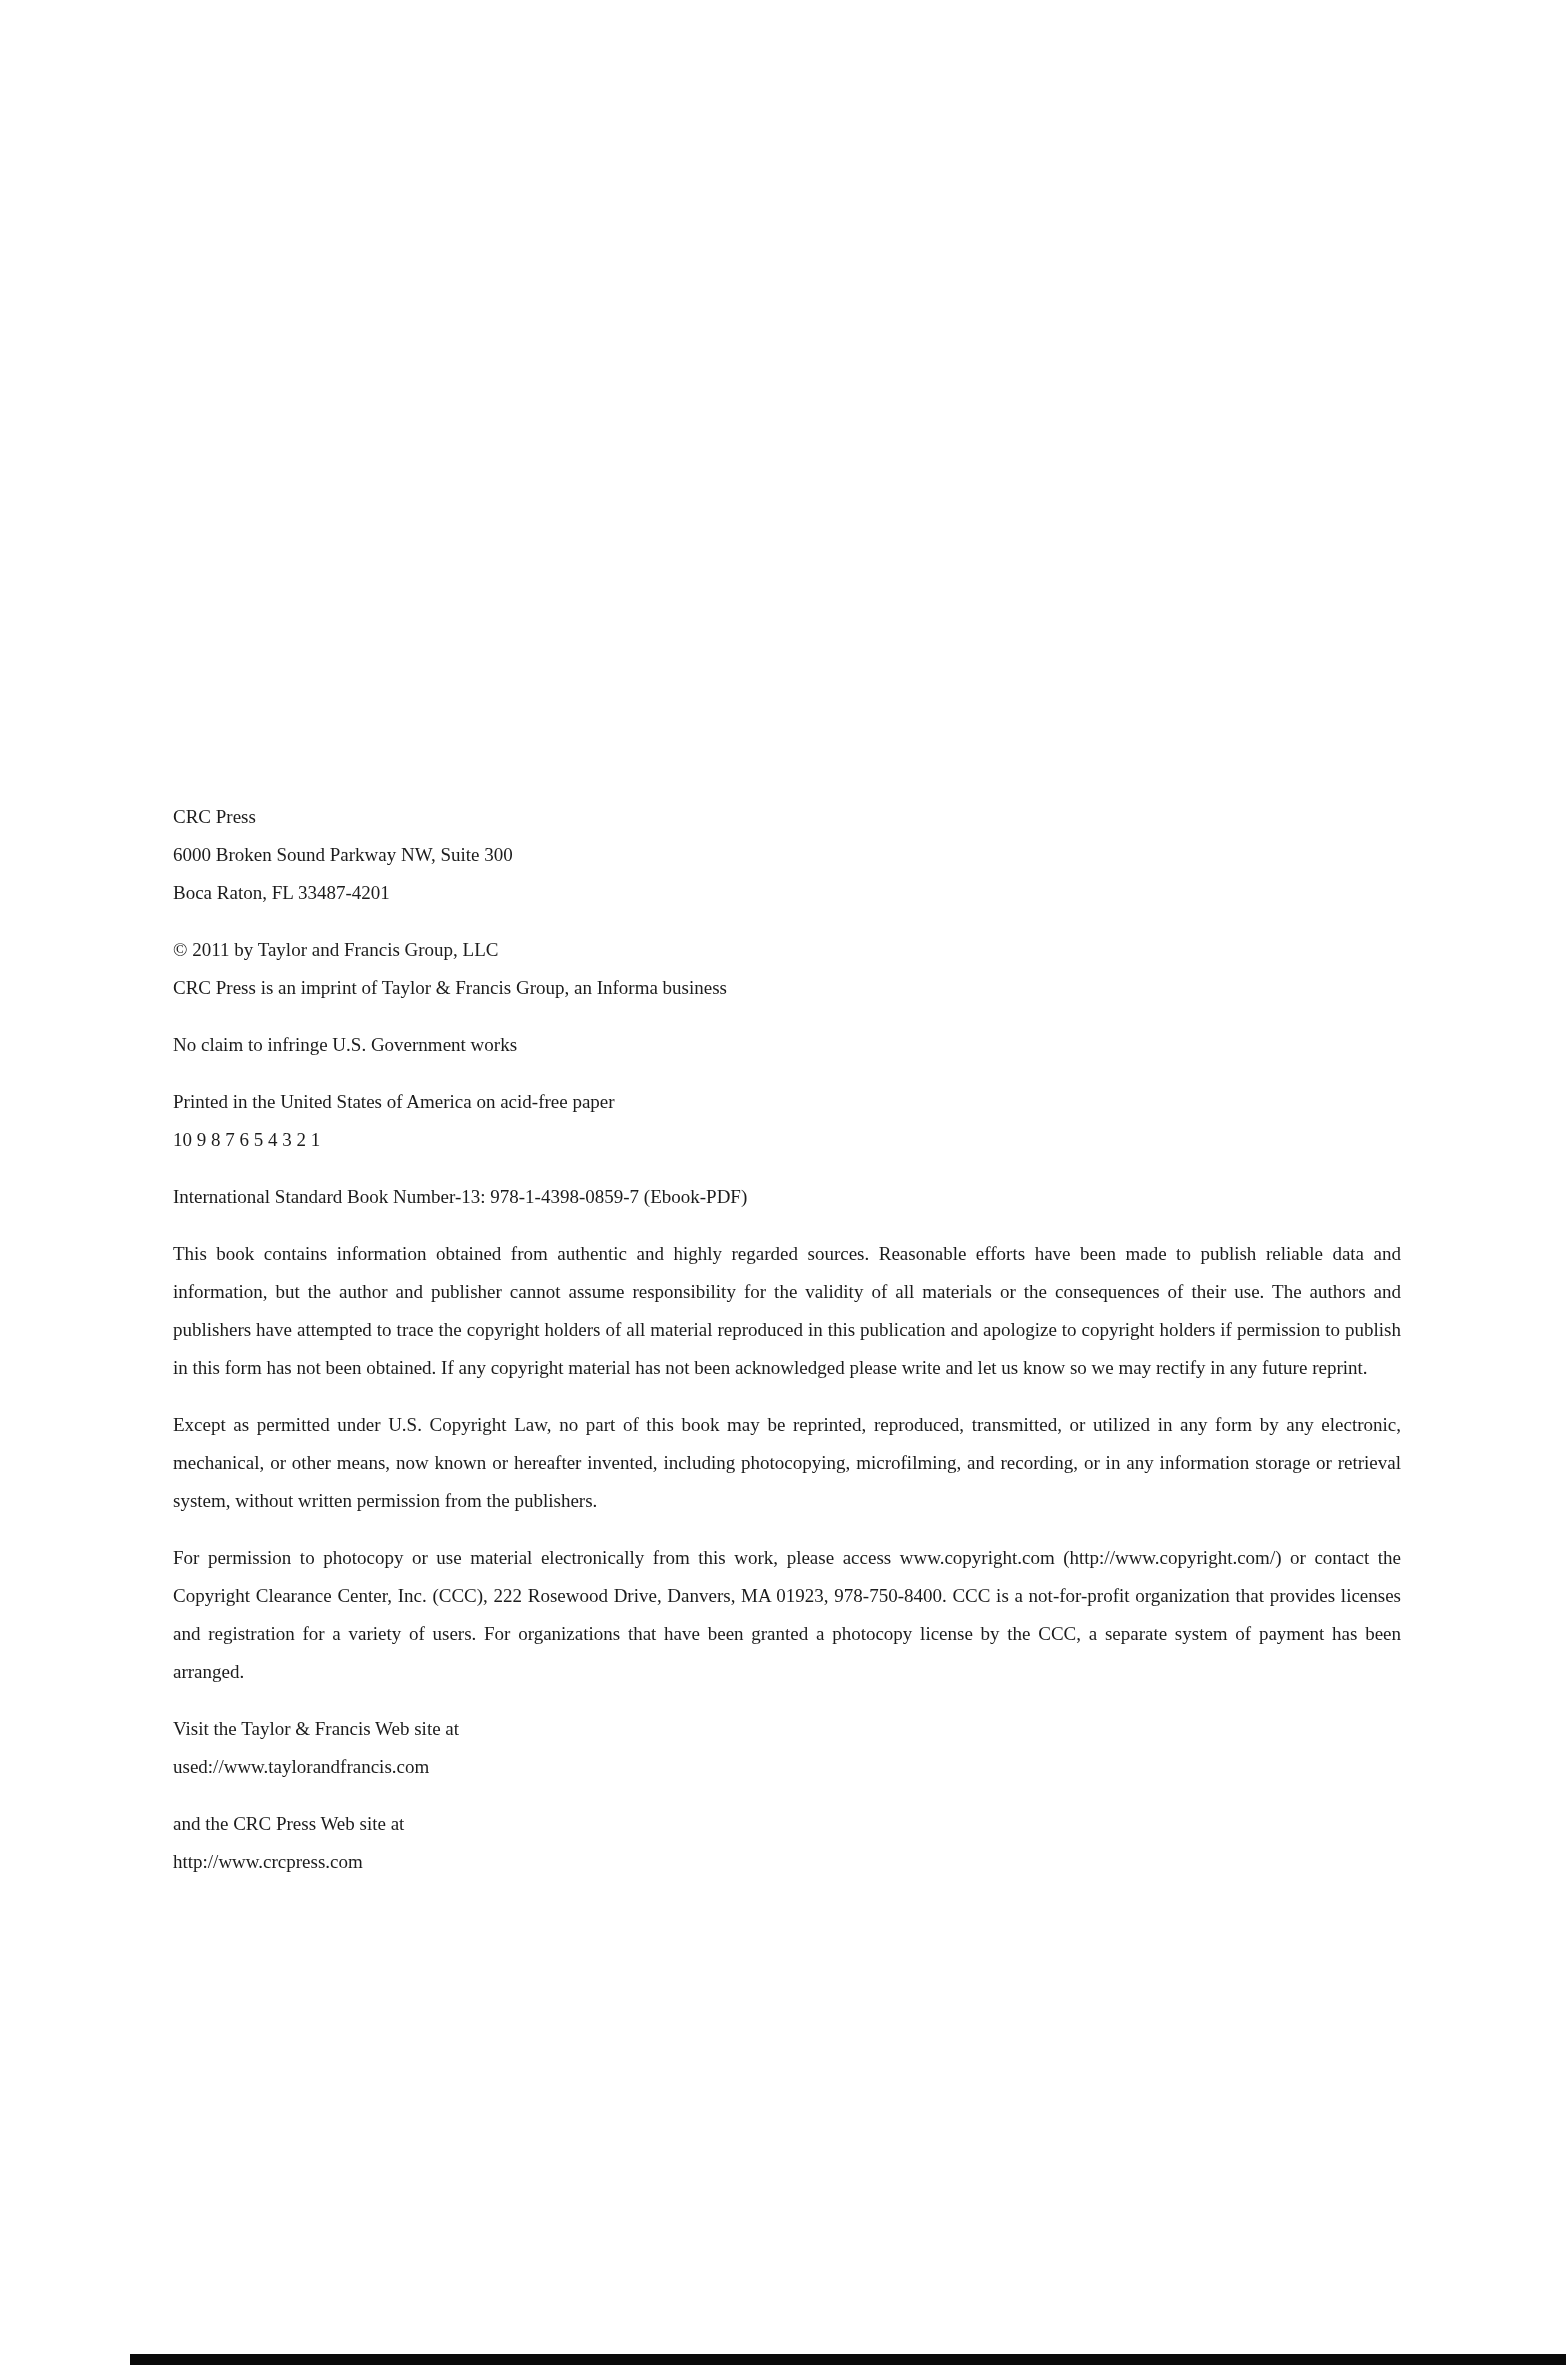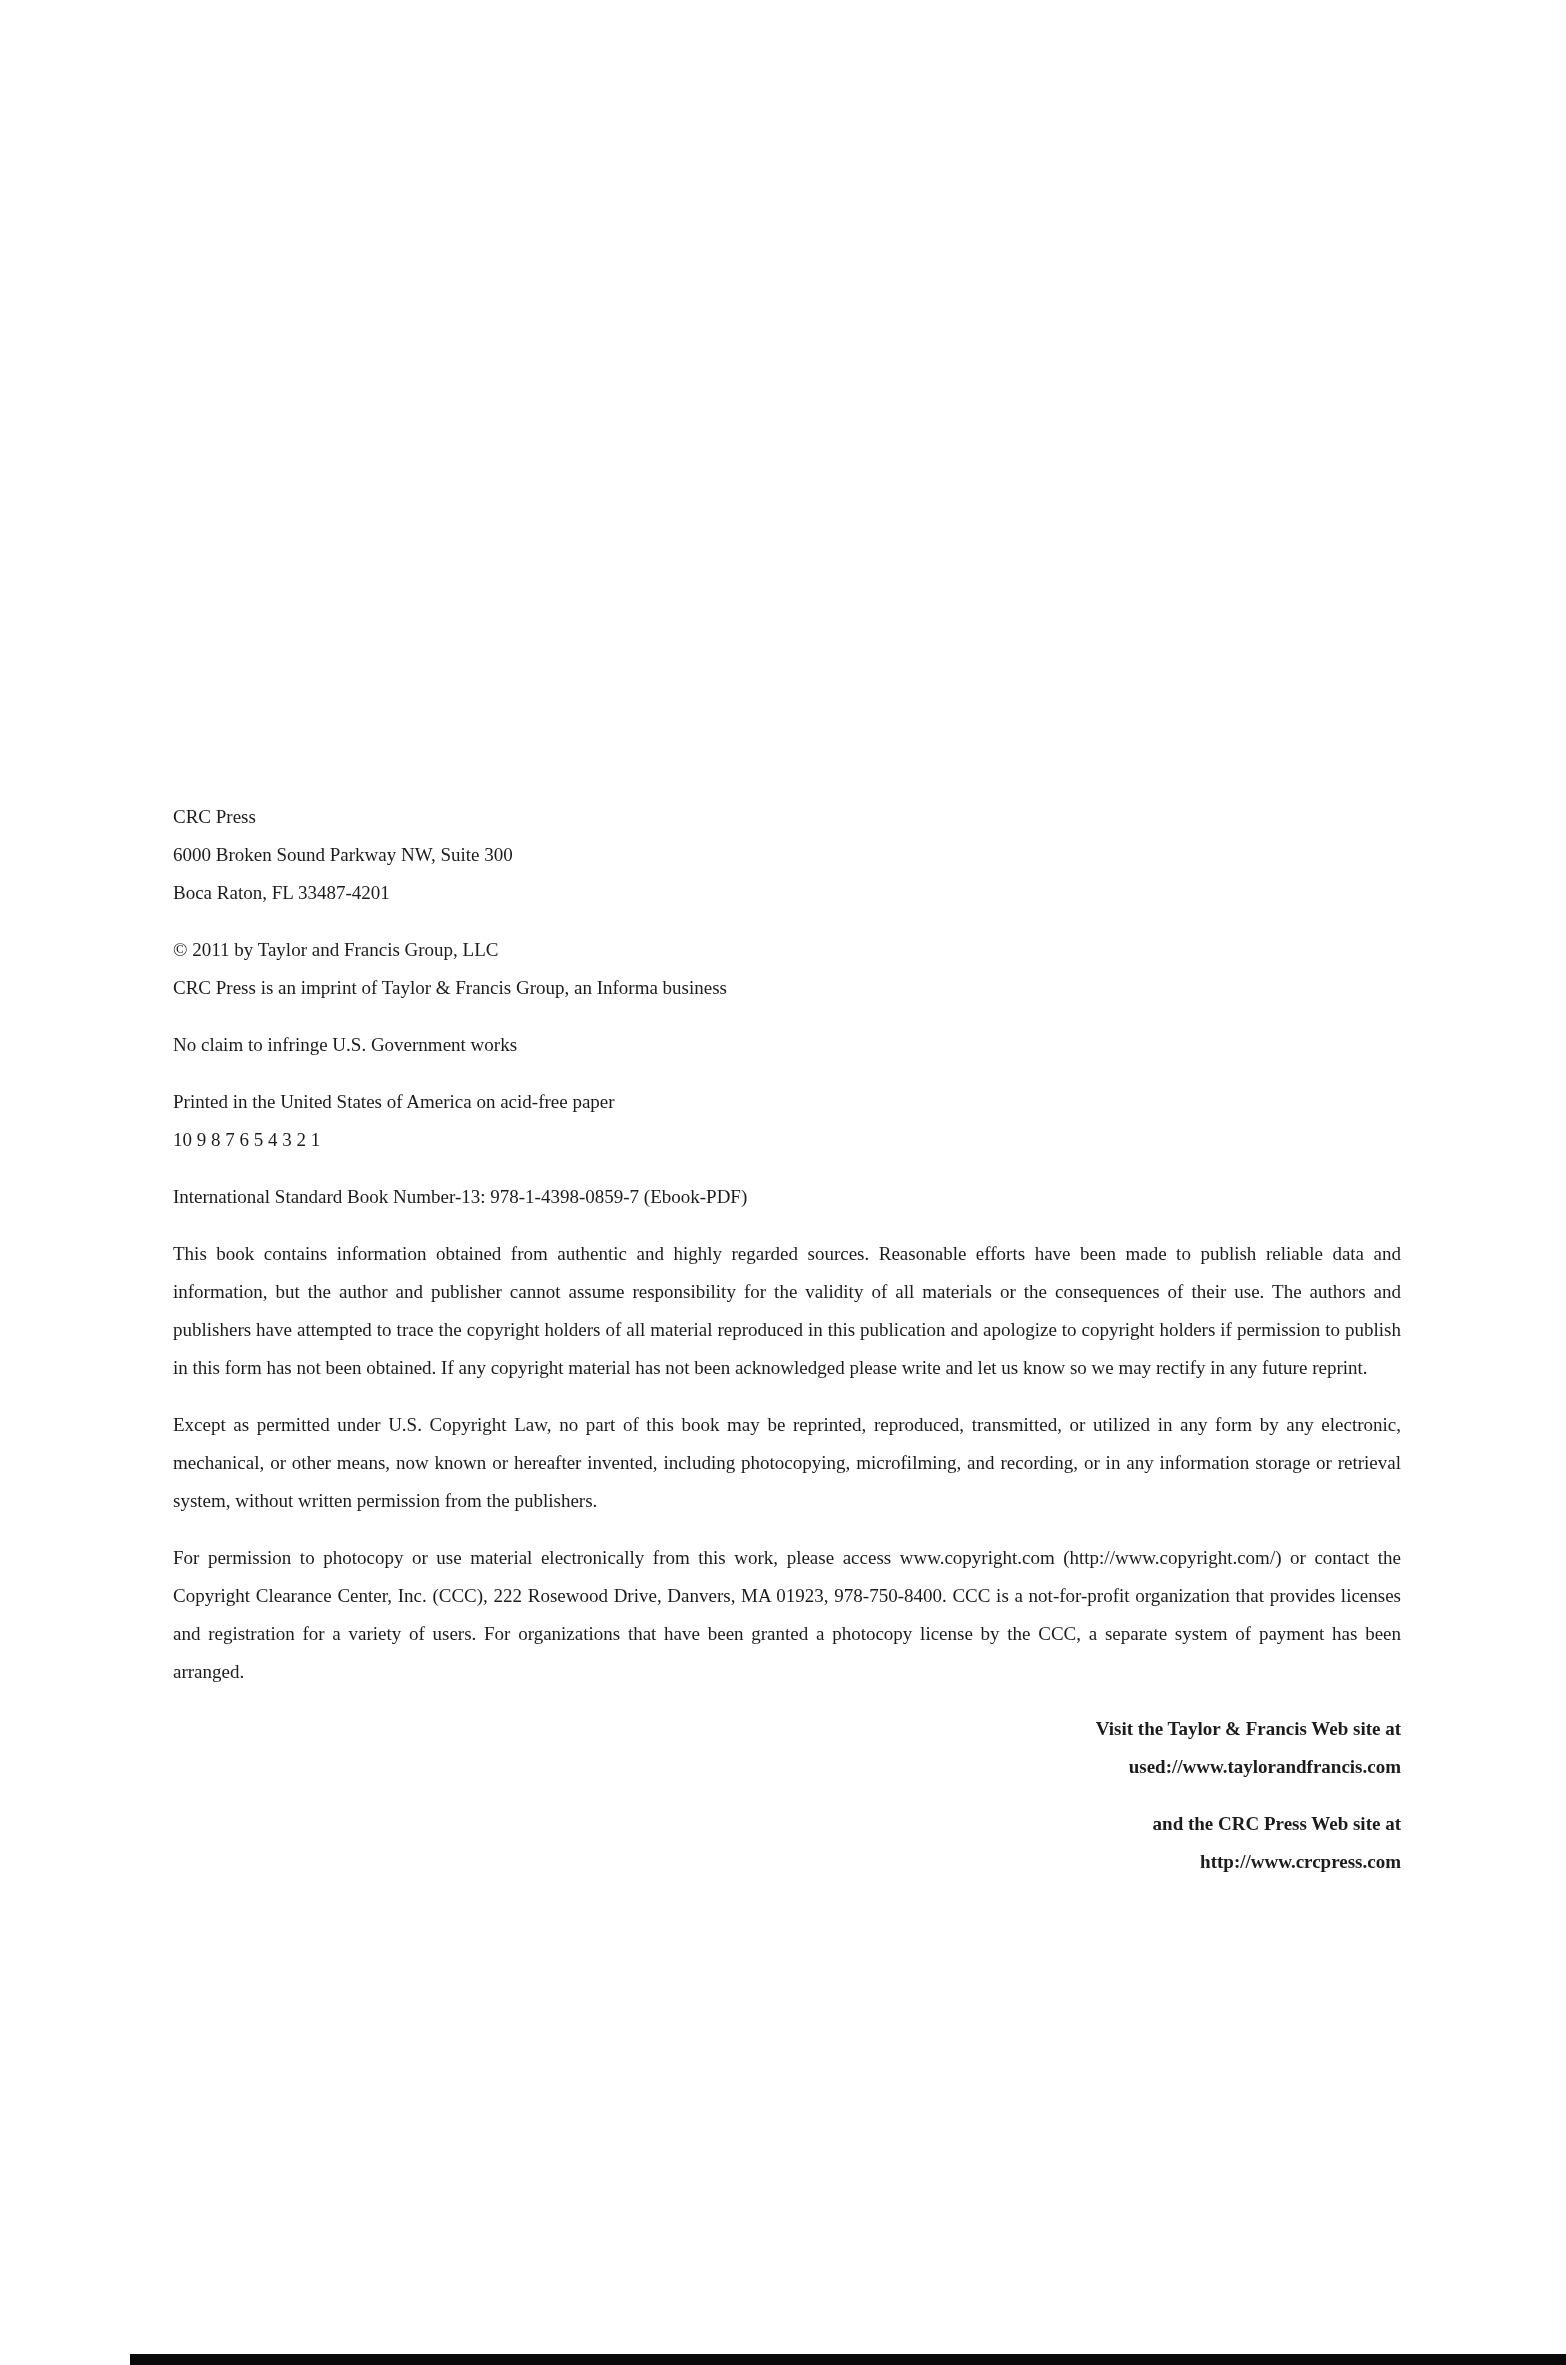--- a/index.html
+++ b/index.html
@@ -33,22 +33,21 @@
     margin: 0 0 19px 0;
   }
   .para {
     margin: 0 0 19px 0;
     text-align: justify;
   }
   .line {
     white-space: pre-wrap;
   }
   .bold {
-    font-weight: bold;
-    text-align: right;
+    font-weight: normal;
   }
   .edge-bar {
     position: absolute;
     left: 130px;
     right: 0;
     bottom: 0;
     height: 12px;
     background: #0a0a0a;
   }
 </style>

